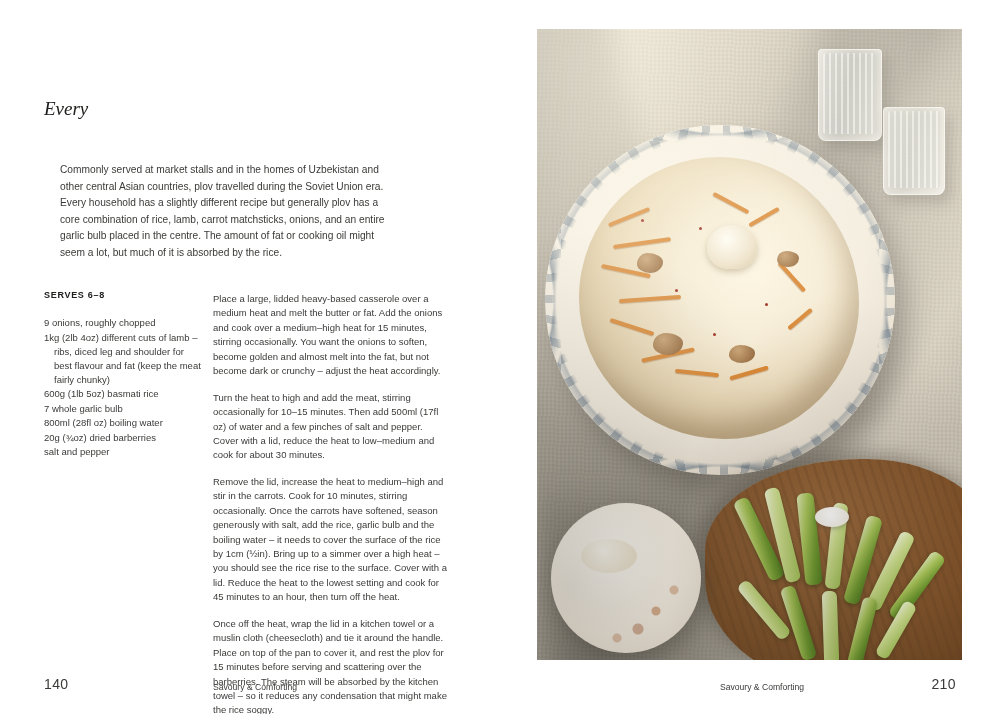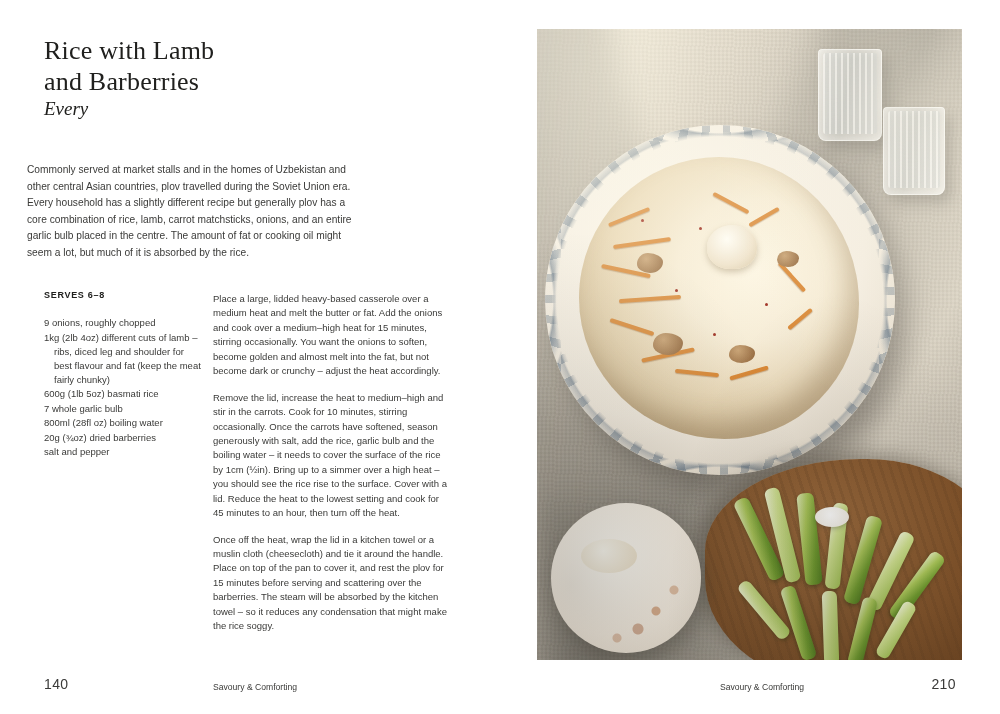--- a/index.html
+++ b/index.html
@@ -39,21 +39,21 @@
     position: absolute;
     left: 44px; top: 98px;
     font-family: "Liberation Serif", serif;
     font-style: italic;
     font-size: 19px;
     color: #20201e;
   }
 
   #intro {
     position: absolute;
-    left: 27px; top: 162px;
+    left: 60px; top: 162px;
     width: 335px;
     font-size: 10.2px;
     line-height: 1.62;
     color: #3a3a38;
   }
 
   #serves-label {
     position: absolute;
     left: 44px; top: 290px;
     font-size: 9px;
@@ -277,24 +277,20 @@
       radial-gradient(ellipse at 88% 12%, rgba(255,250,230,0.35), rgba(255,250,230,0) 40%),
       radial-gradient(ellipse at 8% 88%, rgba(40,38,32,0.22), rgba(40,38,32,0) 45%),
       radial-gradient(ellipse at 70% 96%, rgba(40,38,32,0.18), rgba(40,38,32,0) 40%);
   }
 </style>
 </head>
 <body>
 
 <div id="left-page">
 
-  <div id="recipe-title">
-    <div>Rice with Lamb</div>
-    <div>and Barberries</div>
-  </div>
 
   <div id="recipe-subtitle">Every</div>
 
   <div id="intro">Commonly served at market stalls and in the homes of Uzbekistan and other central Asian countries, plov travelled during the Soviet Union era. Every household has a slightly different recipe but generally plov has a core combination of rice, lamb, carrot matchsticks, onions, and an entire garlic bulb placed in the centre. The amount of fat or cooking oil might seem a lot, but much of it is absorbed by the rice.</div>
 
   <div id="serves-label">SERVES 6–8</div>
 
   <div id="ingredients">
     <div class="ing">
       <span>9 onions, roughly chopped</span>
@@ -317,20 +313,21 @@
     <div class="ing">
       <span>20g (¾oz) dried barberries</span>
     </div>
     <div class="ing">
       <span>salt and pepper</span>
     </div>
   </div>
 
   <div id="method">
     <p>Place a large, lidded heavy-based casserole over a medium heat and melt the butter or fat. Add the onions and cook over a medium–high heat for 15 minutes, stirring occasionally. You want the onions to soften, become golden and almost melt into the fat, but not become dark or crunchy – adjust the heat accordingly.</p>
+    <p>Turn the heat to high and add the meat, stirring occasionally for 10–15 minutes. Then add 500ml (17fl oz) of water and a few pinches of salt and pepper. Cover with a lid, reduce the heat to low–medium and cook for about 30 minutes.</p>
     <p>Remove the lid, increase the heat to medium–high and stir in the carrots. Cook for 10 minutes, stirring occasionally. Once the carrots have softened, season generously with salt, add the rice, garlic bulb and the boiling water – it needs to cover the surface of the rice by 1cm (½in). Bring up to a simmer over a high heat – you should see the rice rise to the surface. Cover with a lid. Reduce the heat to the lowest setting and cook for 45 minutes to an hour, then turn off the heat.</p>
     <p>Once off the heat, wrap the lid in a kitchen towel or a muslin cloth (cheesecloth) and tie it around the handle. Place on top of the pan to cover it, and rest the plov for 15 minutes before serving and scattering over the barberries. The steam will be absorbed by the kitchen towel – so it reduces any condensation that might make the rice soggy.</p>
 
   </div>
 
   <div class="folio" id="folio-left">140</div>
   <div class="folio-text" id="running-head-left">Savoury &amp; Comforting</div>
 </div>
 
 <div id="right-page">

